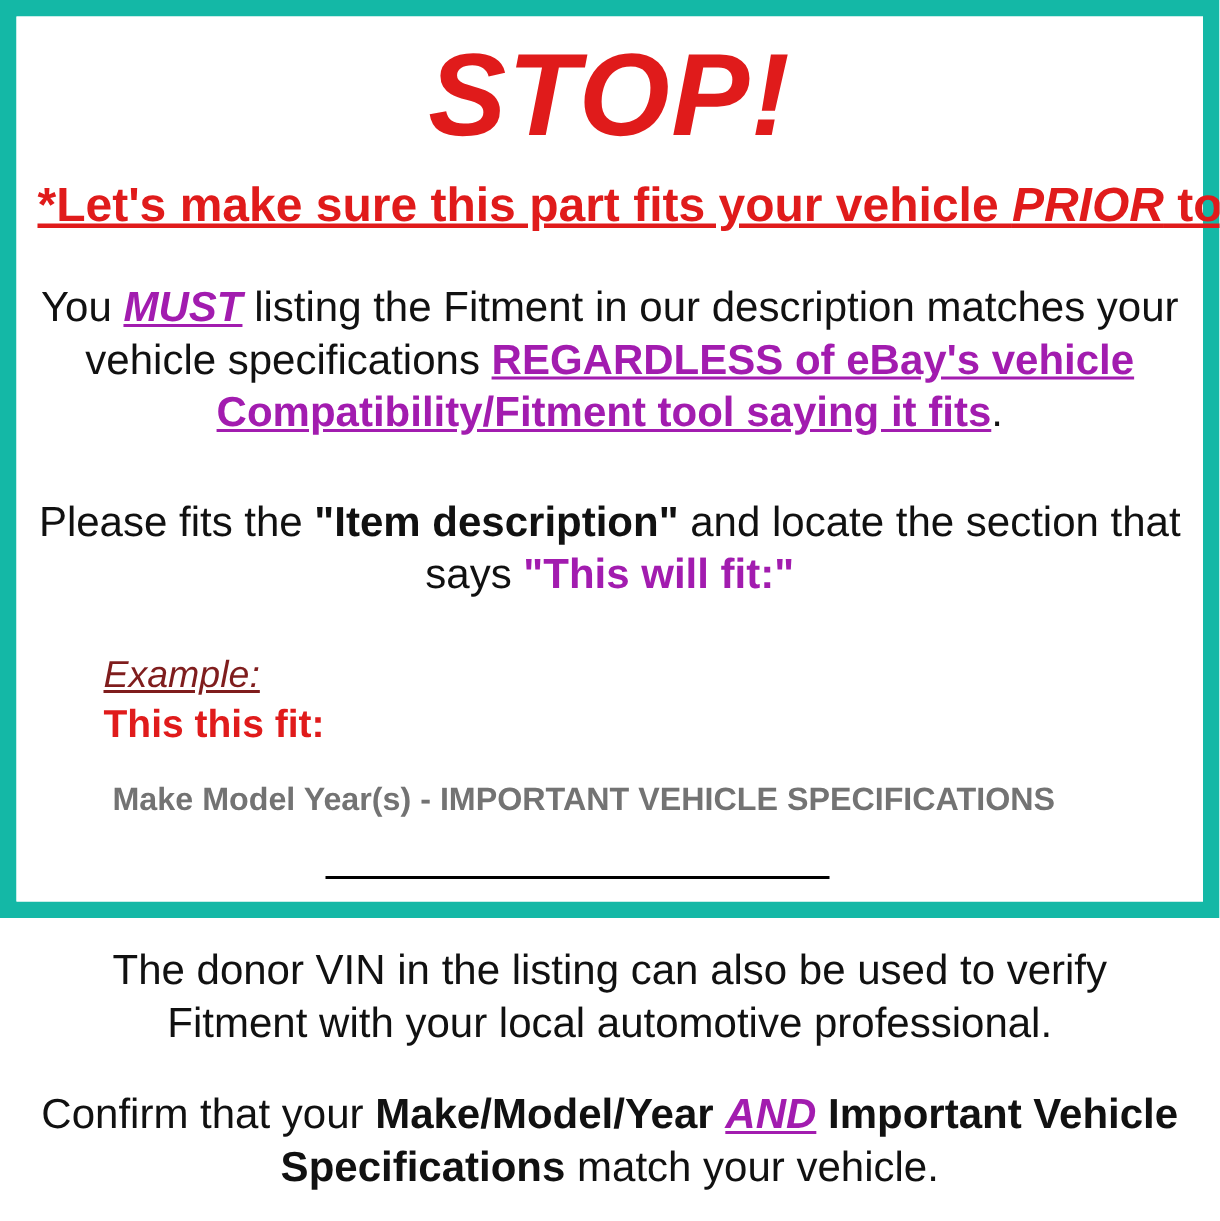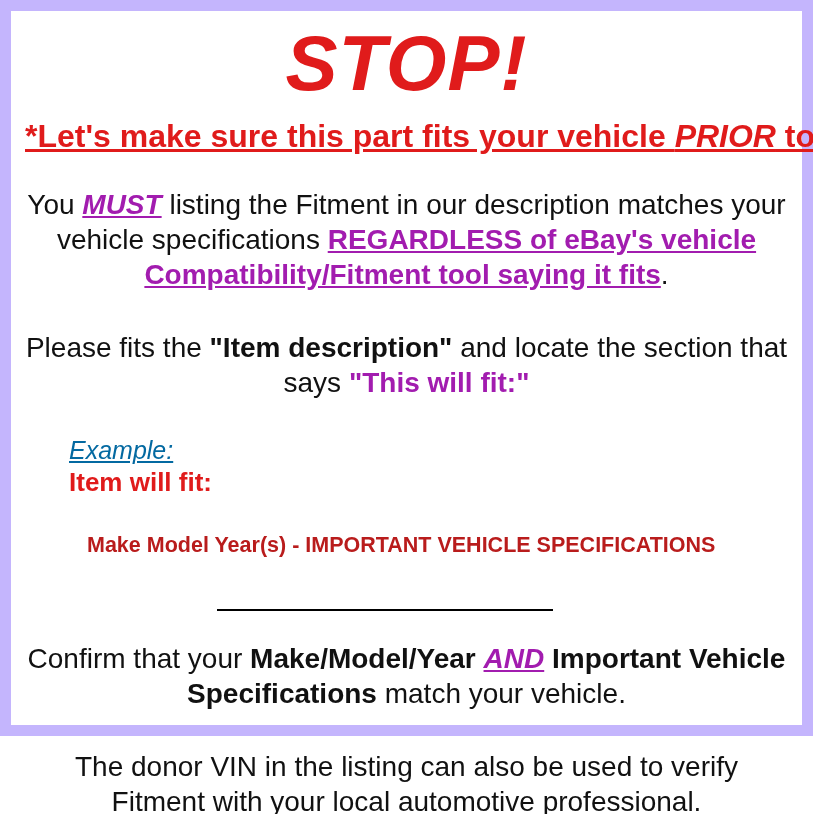--- a/index.html
+++ b/index.html
@@ -12,23 +12,23 @@
     width: 813px;
     height: 814px;
     overflow: hidden;
     font-family: "Liberation Sans", sans-serif;
   }
 
   
   #notice-card {
     box-sizing: border-box;
     width: 813px;
-    height: 736px;
+    height: 612px;
     background: #ffffff;
-    border: 11px solid #c4b5fd;
+    border: 11px solid #14b8a6;
     position: relative;
   }
   #notice-inner {
     box-sizing: border-box;
     width: 100%;
     height: 100%;
     background: #ffffff;
     padding: 0 14px;
     position: relative;
   }
@@ -85,38 +85,38 @@
     padding-top: 36px;
     padding-left: 44px;
     text-align: left;
   }
   #example-label {
     margin: 0;
     font-size: 25px;
     line-height: 29px;
     font-style: italic;
     text-decoration: underline;
-    color: #0369a1;
+    color: #7f1d1d;
   }
   #example-thiswillfit {
     margin: 0;
     padding-top: 2px;
     font-size: 26px;
     line-height: 31px;
     font-weight: bold;
     color: #e01b1b;
   }
   #example-spec {
-    margin: 12px;
+    margin: 0;
     padding-top: 22px;
     padding-left: 6px;
     font-size: 21.5px;
     line-height: 26px;
     font-weight: bold;
-    color: #b91c1c;
+    color: #737373;
     white-space: nowrap;
   }
 
   
   #divider-wrap {
     padding-top: 27px;
     text-align: center;
   }
   #divider-rule {
     display: inline-block;
@@ -158,30 +158,30 @@
     <p class="para" id="para-must">
       <span>You </span><span class="red biu">MUST</span><span> listing the Fitment in our description matches your vehicle specifications </span><span class="red bu">REGARDLESS of eBay's vehicle Compatibility/Fitment tool saying it fits</span><span>.</span>
     </p>
 
     <p class="para" id="para-itemdesc">
       <span>Please fits the </span><span class="b black">"Item description"</span><span> and locate the section that says </span><span class="red b">"This will fit:"</span>
     </p>
 
     <div id="example-block">
       <p id="example-label">Example:</p>
-      <p id="example-thiswillfit">Item will fit:</p>
+      <p id="example-thiswillfit">This this fit:</p>
       <p id="example-spec">Make Model Year(s) - IMPORTANT VEHICLE SPECIFICATIONS</p>
     </div>
 
     <div id="divider-wrap">
       <hr id="divider-rule">
     </div>
 
+    <p class="para" id="para-vin">The donor VIN in the listing can also be used to verify Fitment with your local automotive professional.</p>
+
     <p class="para" id="para-confirm">
       <span>Confirm that your </span><span class="b black">Make/Model/Year</span><span> </span><span class="red biu">AND</span><span> </span><span class="b black">Important Vehicle Specifications</span><span> match your vehicle.</span>
     </p>
-
-    <p class="para" id="para-vin">The donor VIN in the listing can also be used to verify Fitment with your local automotive professional.</p>
 
     <p id="thankyou-line">Thank you for confirming Fitment!</p>
 
   </div>
 </div>
 
 </body></html>

